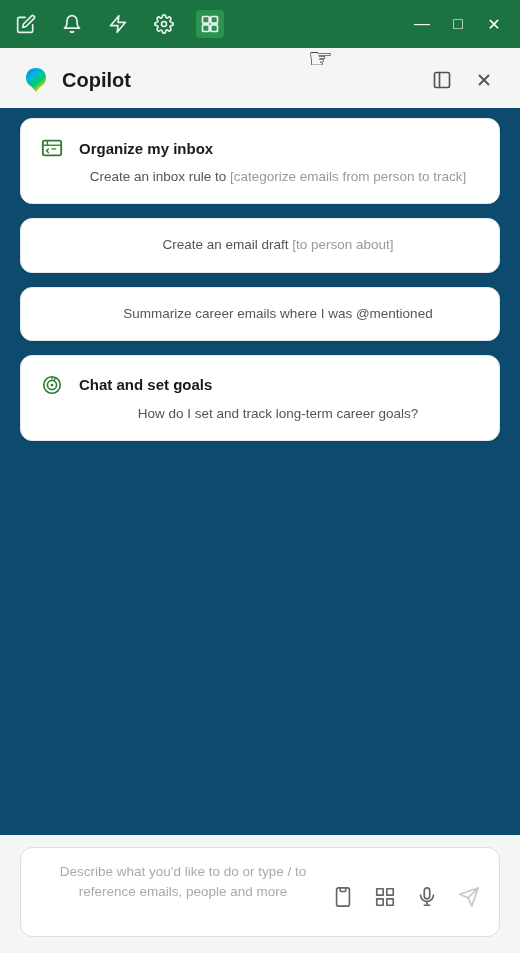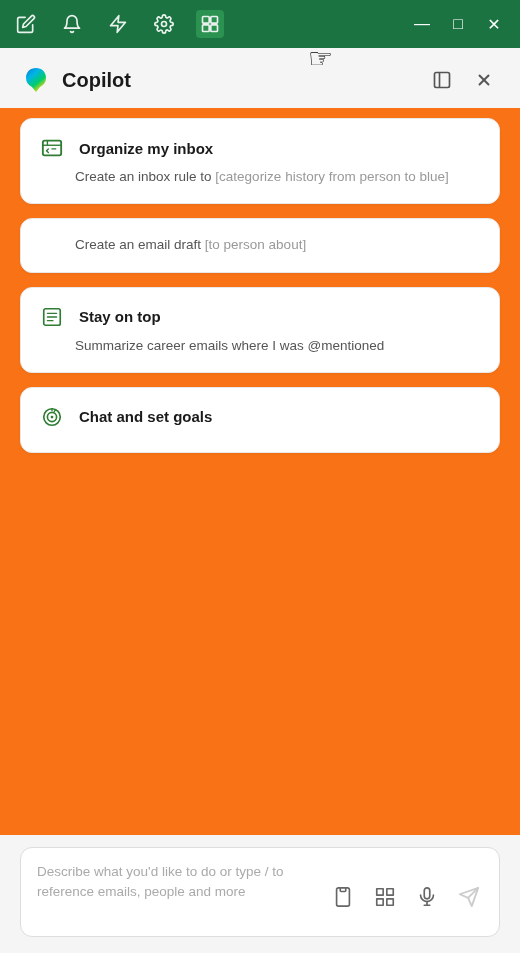--- a/index.html
+++ b/index.html
@@ -76,23 +76,24 @@
       left: 308px;
       font-size: 28px;
       z-index: 100;
       pointer-events: none;
     }
 
     
     .panel {
       width: 520px;
       height: 905px;
-      background: #f97316;
+      background: #0c4a6e;
       display: flex;
       flex-direction: column;
+      text-align: center;
     }
 
     
     .panel-header {
       display: flex;
       align-items: center;
       justify-content: space-between;
       padding: 16px 20px 12px 20px;
       background: #f5f5f5;
     }
@@ -355,60 +356,52 @@
             <rect x="2" y="4" width="20" height="16" rx="2" stroke="#2e7d32" stroke-width="2" fill="none"></rect>
             <path d="M2 9h20" stroke="#2e7d32" stroke-width="1.5"></path>
             <path d="M7 4v5" stroke="#2e7d32" stroke-width="1.5"></path>
             <path d="M12 13h4" stroke="#2e7d32" stroke-width="1.5" stroke-linecap="round"></path>
             <path d="M8 13l-2 2 2 2" stroke="#2e7d32" stroke-width="1.5" stroke-linecap="round" stroke-linejoin="round"></path>
           </svg>
         </div>
         <span class="card-title">Organize my inbox</span>
       </div>
       <div class="card-description">
-        Create an inbox rule to <span class="bracket">[categorize history from person to blue]</span>
+        Create an inbox rule to <span class="bracket">[categorize emails from person to track]</span>
       </div>
     </div>
 
     <div class="suggestion-card">
       <div class="card-description">
         Create an email draft <span class="bracket">[to person about]</span>
       </div>
     </div>
 
     <div class="suggestion-card">
-      <div class="card-title-row">
-        <div class="card-icon">
-          <svg width="22" height="22" viewBox="0 0 24 24" fill="none" xmlns="http://www.w3.org/2000/svg">
-            <rect x="3" y="3" width="18" height="18" rx="2" stroke="#2e7d32" stroke-width="1.8" fill="none"></rect>
-            <line x1="7" y1="8" x2="17" y2="8" stroke="#2e7d32" stroke-width="1.5" stroke-linecap="round"></line>
-            <line x1="7" y1="12" x2="17" y2="12" stroke="#2e7d32" stroke-width="1.5" stroke-linecap="round"></line>
-            <line x1="7" y1="16" x2="13" y2="16" stroke="#2e7d32" stroke-width="1.5" stroke-linecap="round"></line>
-          </svg>
-        </div>
-        <span class="card-title">Stay on top</span>
-      </div>
       <div class="card-description">
         Summarize career emails where I was @mentioned
       </div>
     </div>
 
     <div class="suggestion-card">
       <div class="card-title-row">
         <div class="card-icon">
           <svg width="22" height="22" viewBox="0 0 24 24" fill="none" xmlns="http://www.w3.org/2000/svg">
             <circle cx="12" cy="12" r="9" stroke="#2e7d32" stroke-width="1.8" fill="none"></circle>
             <circle cx="12" cy="12" r="5" stroke="#2e7d32" stroke-width="1.8" fill="none"></circle>
             <circle cx="12" cy="12" r="1.5" fill="#2e7d32"></circle>
             <path d="M12 3 L12 5" stroke="#2e7d32" stroke-width="1.5" stroke-linecap="round"></path>
             <path d="M16 4 L14.5 6" stroke="#2e7d32" stroke-width="1.5" stroke-linecap="round"></path>
           </svg>
         </div>
         <span class="card-title">Chat and set goals</span>
       </div>
+      <div class="card-description">
+        How do I set and track long-term career goals?
+      </div>
     </div>
 
 
     <div class="spacer"></div>
 
   </div>
 
   <div class="input-area">
     <div class="input-box">
       <div class="input-placeholder">Describe what you'd like to do or type / to reference emails, people and more</div>

